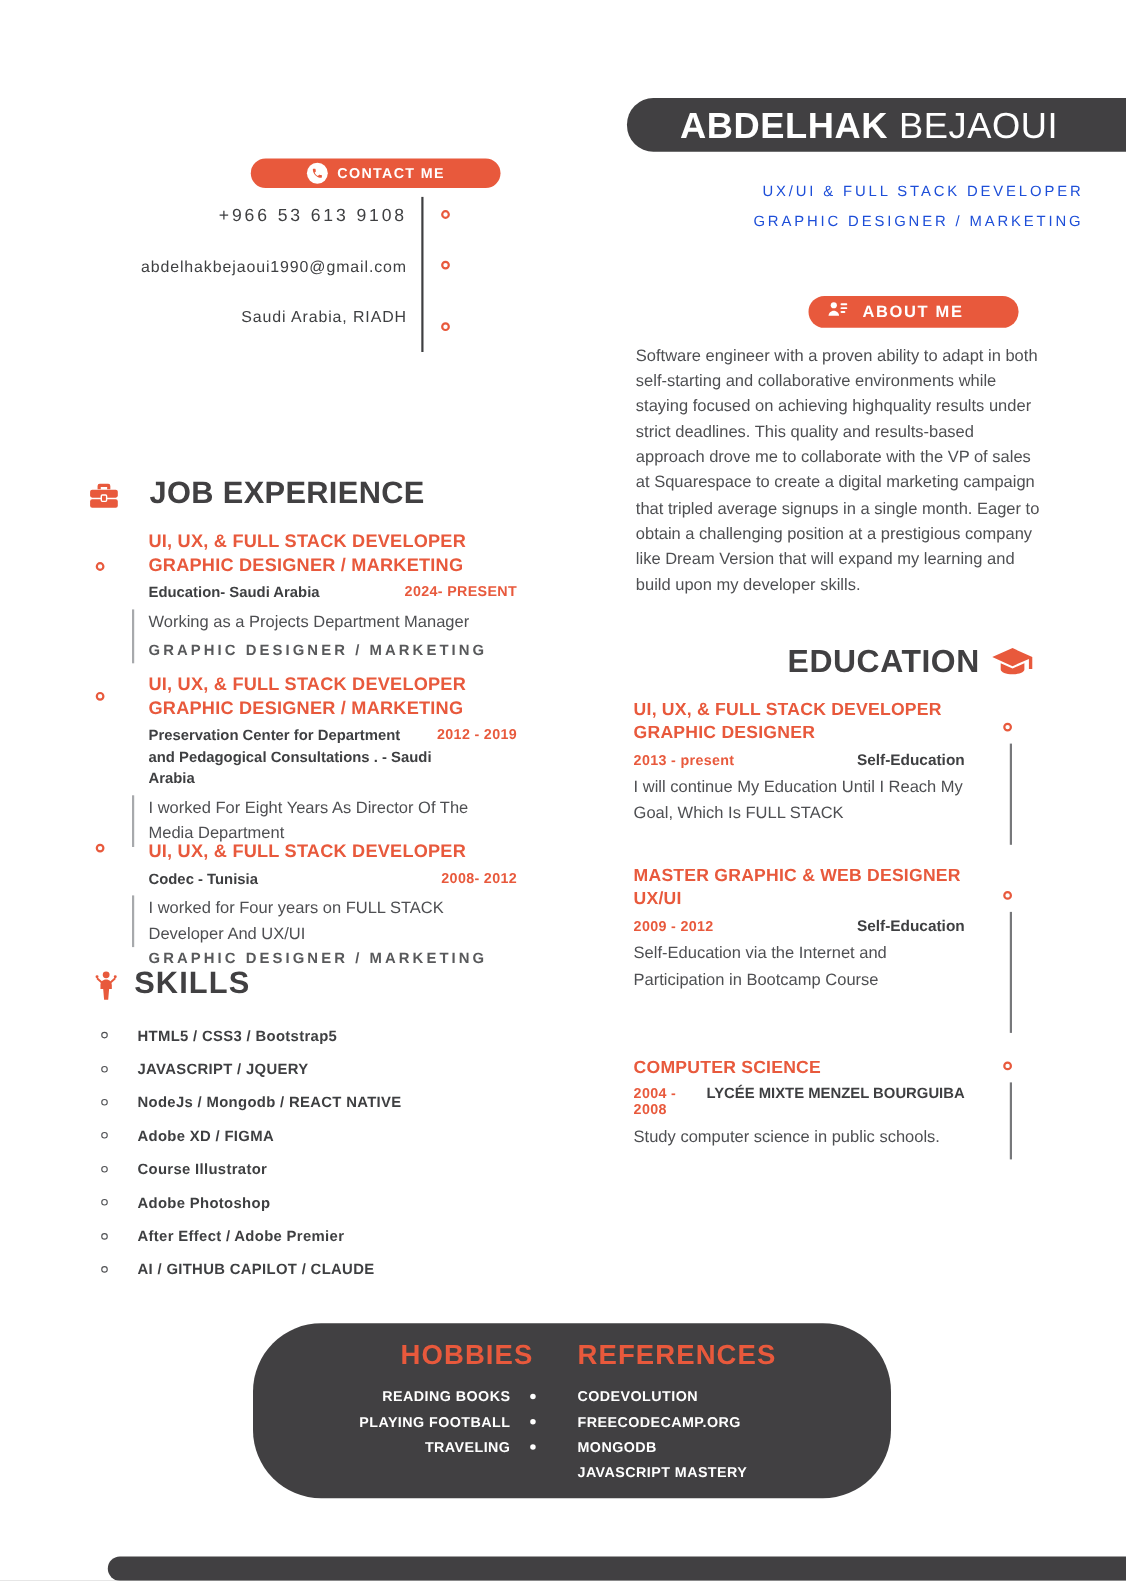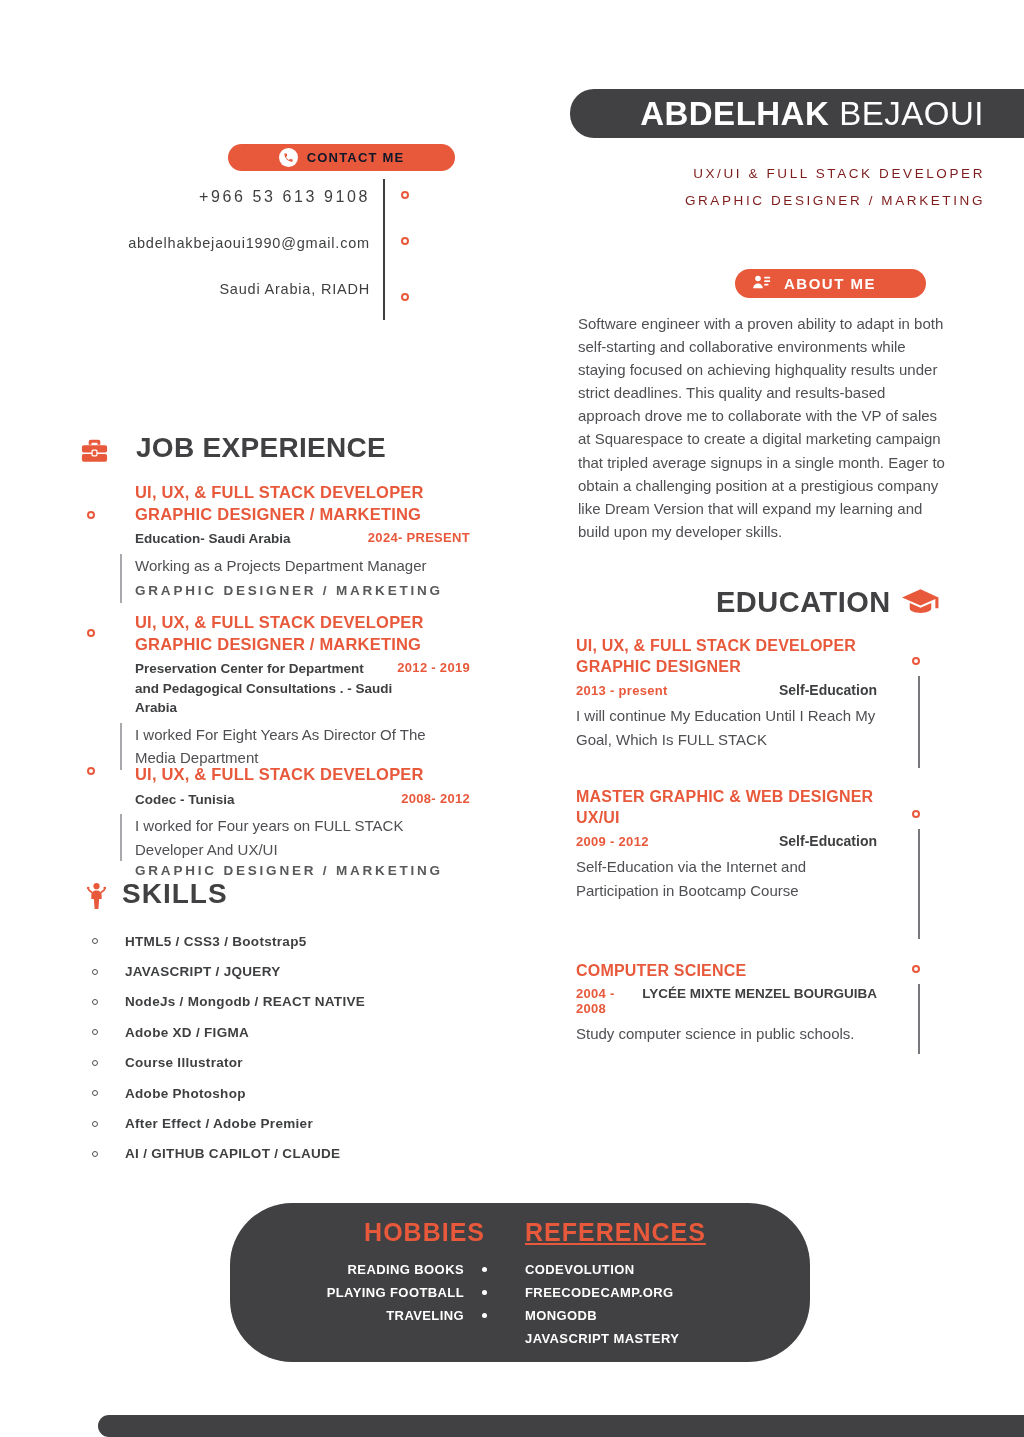--- a/index.html
+++ b/index.html
@@ -6,31 +6,31 @@
     --accent:#E8593C;
     --dark:#414042;
     --body:#4E4F52;
   }
   *{margin:0;padding:0;box-sizing:border-box;}
   body{background:#888;font-family:"Liberation Sans",sans-serif;}
   .page{position:relative;width:1024px;height:1437px;background:#ffffff;margin:0 auto;overflow:hidden;}
 
   
   .name-banner{position:absolute;left:570px;top:89px;width:454px;height:49px;background:var(--dark);
-    border-radius:24px 0 0 24px;display:flex;align-items:center;justify-content:flex-end;padding-right:40px;}
+    border-radius:24px 0 0 24px;display:flex;align-items:center;justify-content:flex-end;padding-right:62px;}
   .name-bold{color:#fff;font-size:33px;font-weight:800;letter-spacing:0.5px;}
   .name-light{color:#fff;font-size:33px;font-weight:300;margin-left:10px;letter-spacing:0.5px;}
-  .subtitle{position:absolute;right:39px;top:160px;text-align:right;color:#7f1d1d;font-size:13.5px;
+  .subtitle{position:absolute;right:39px;top:160px;text-align:right;color:#1d4ed8;font-size:13.5px;
     letter-spacing:2.6px;font-weight:500;line-height:27px;}
 
   
   .contact-pill{position:absolute;left:228px;top:144px;width:227px;height:27px;background:var(--accent);
     border-radius:14px;display:flex;align-items:center;justify-content:center;gap:9px;}
   .pill-phone-circle{width:19px;height:19px;background:#fff;border-radius:50%;display:flex;align-items:center;justify-content:center;flex:none;}
-  .contact-pill-label{color:#0f172a;font-weight:700;font-size:13px;letter-spacing:1.2px;}
+  .contact-pill-label{color:#ffffff;font-weight:700;font-size:13px;letter-spacing:1.2px;}
   .contact-item{position:absolute;right:654px;text-align:right;color:#3E3F41;font-weight:500;white-space:nowrap;}
   #c-phone{top:188px;font-size:16px;letter-spacing:2.6px;}
   #c-email{top:235px;font-size:14.5px;letter-spacing:0.8px;}
   #c-loc{top:281px;font-size:14.5px;letter-spacing:0.8px;}
   #contact-vline{position:absolute;left:383px;top:179px;width:2px;height:141px;background:#3E3F41;}
   .ring-accent{position:absolute;width:8px;height:8px;border:2.5px solid var(--accent);border-radius:50%;background:#fff;}
   #cr1{left:401px;top:191px;} #cr2{left:401px;top:237px;} #cr3{left:401px;top:293px;}
 
   
   .about-pill{position:absolute;left:735px;top:269px;width:191px;height:29px;background:var(--accent);
@@ -87,21 +87,21 @@
 
   
   .footer-blob{position:absolute;left:230px;top:1203px;width:580px;height:159px;background:var(--dark);border-radius:62px;}
   .hobbies-col{position:absolute;left:0;top:15px;width:257px;}
   .hobbies-title{text-align:right;color:var(--accent);font-size:25px;font-weight:800;letter-spacing:1px;padding-right:2px;}
   .hobby-list{margin-top:11px;}
   .hobby-item{display:flex;justify-content:flex-end;align-items:center;height:23px;text-align:center;}
   .hobby-label{color:#fff;font-size:13px;font-weight:700;letter-spacing:0.4px;}
   .hobby-dot{width:5px;height:5px;background:#fff;border-radius:50%;margin-left:18px;flex:none;}
   .refs-col{position:absolute;left:295px;top:15px;}
-  .refs-title{color:var(--accent);font-size:25px;font-weight:800;letter-spacing:1px;text-decoration:underline;}
+  .refs-title{color:var(--accent);font-size:25px;font-weight:800;letter-spacing:1px;}
   .ref-list{margin-top:11px;}
   .ref-item{color:#fff;font-size:13px;font-weight:700;letter-spacing:0.4px;height:23px;display:flex;align-items:center;}
   .bottom-bar{position:absolute;left:98px;top:1415px;right:0;height:22px;background:var(--dark);border-radius:12px 0 0 12px;}
 </style>
 </head>
 <body>
 
 <div class="page">
 
   <div class="name-banner">

